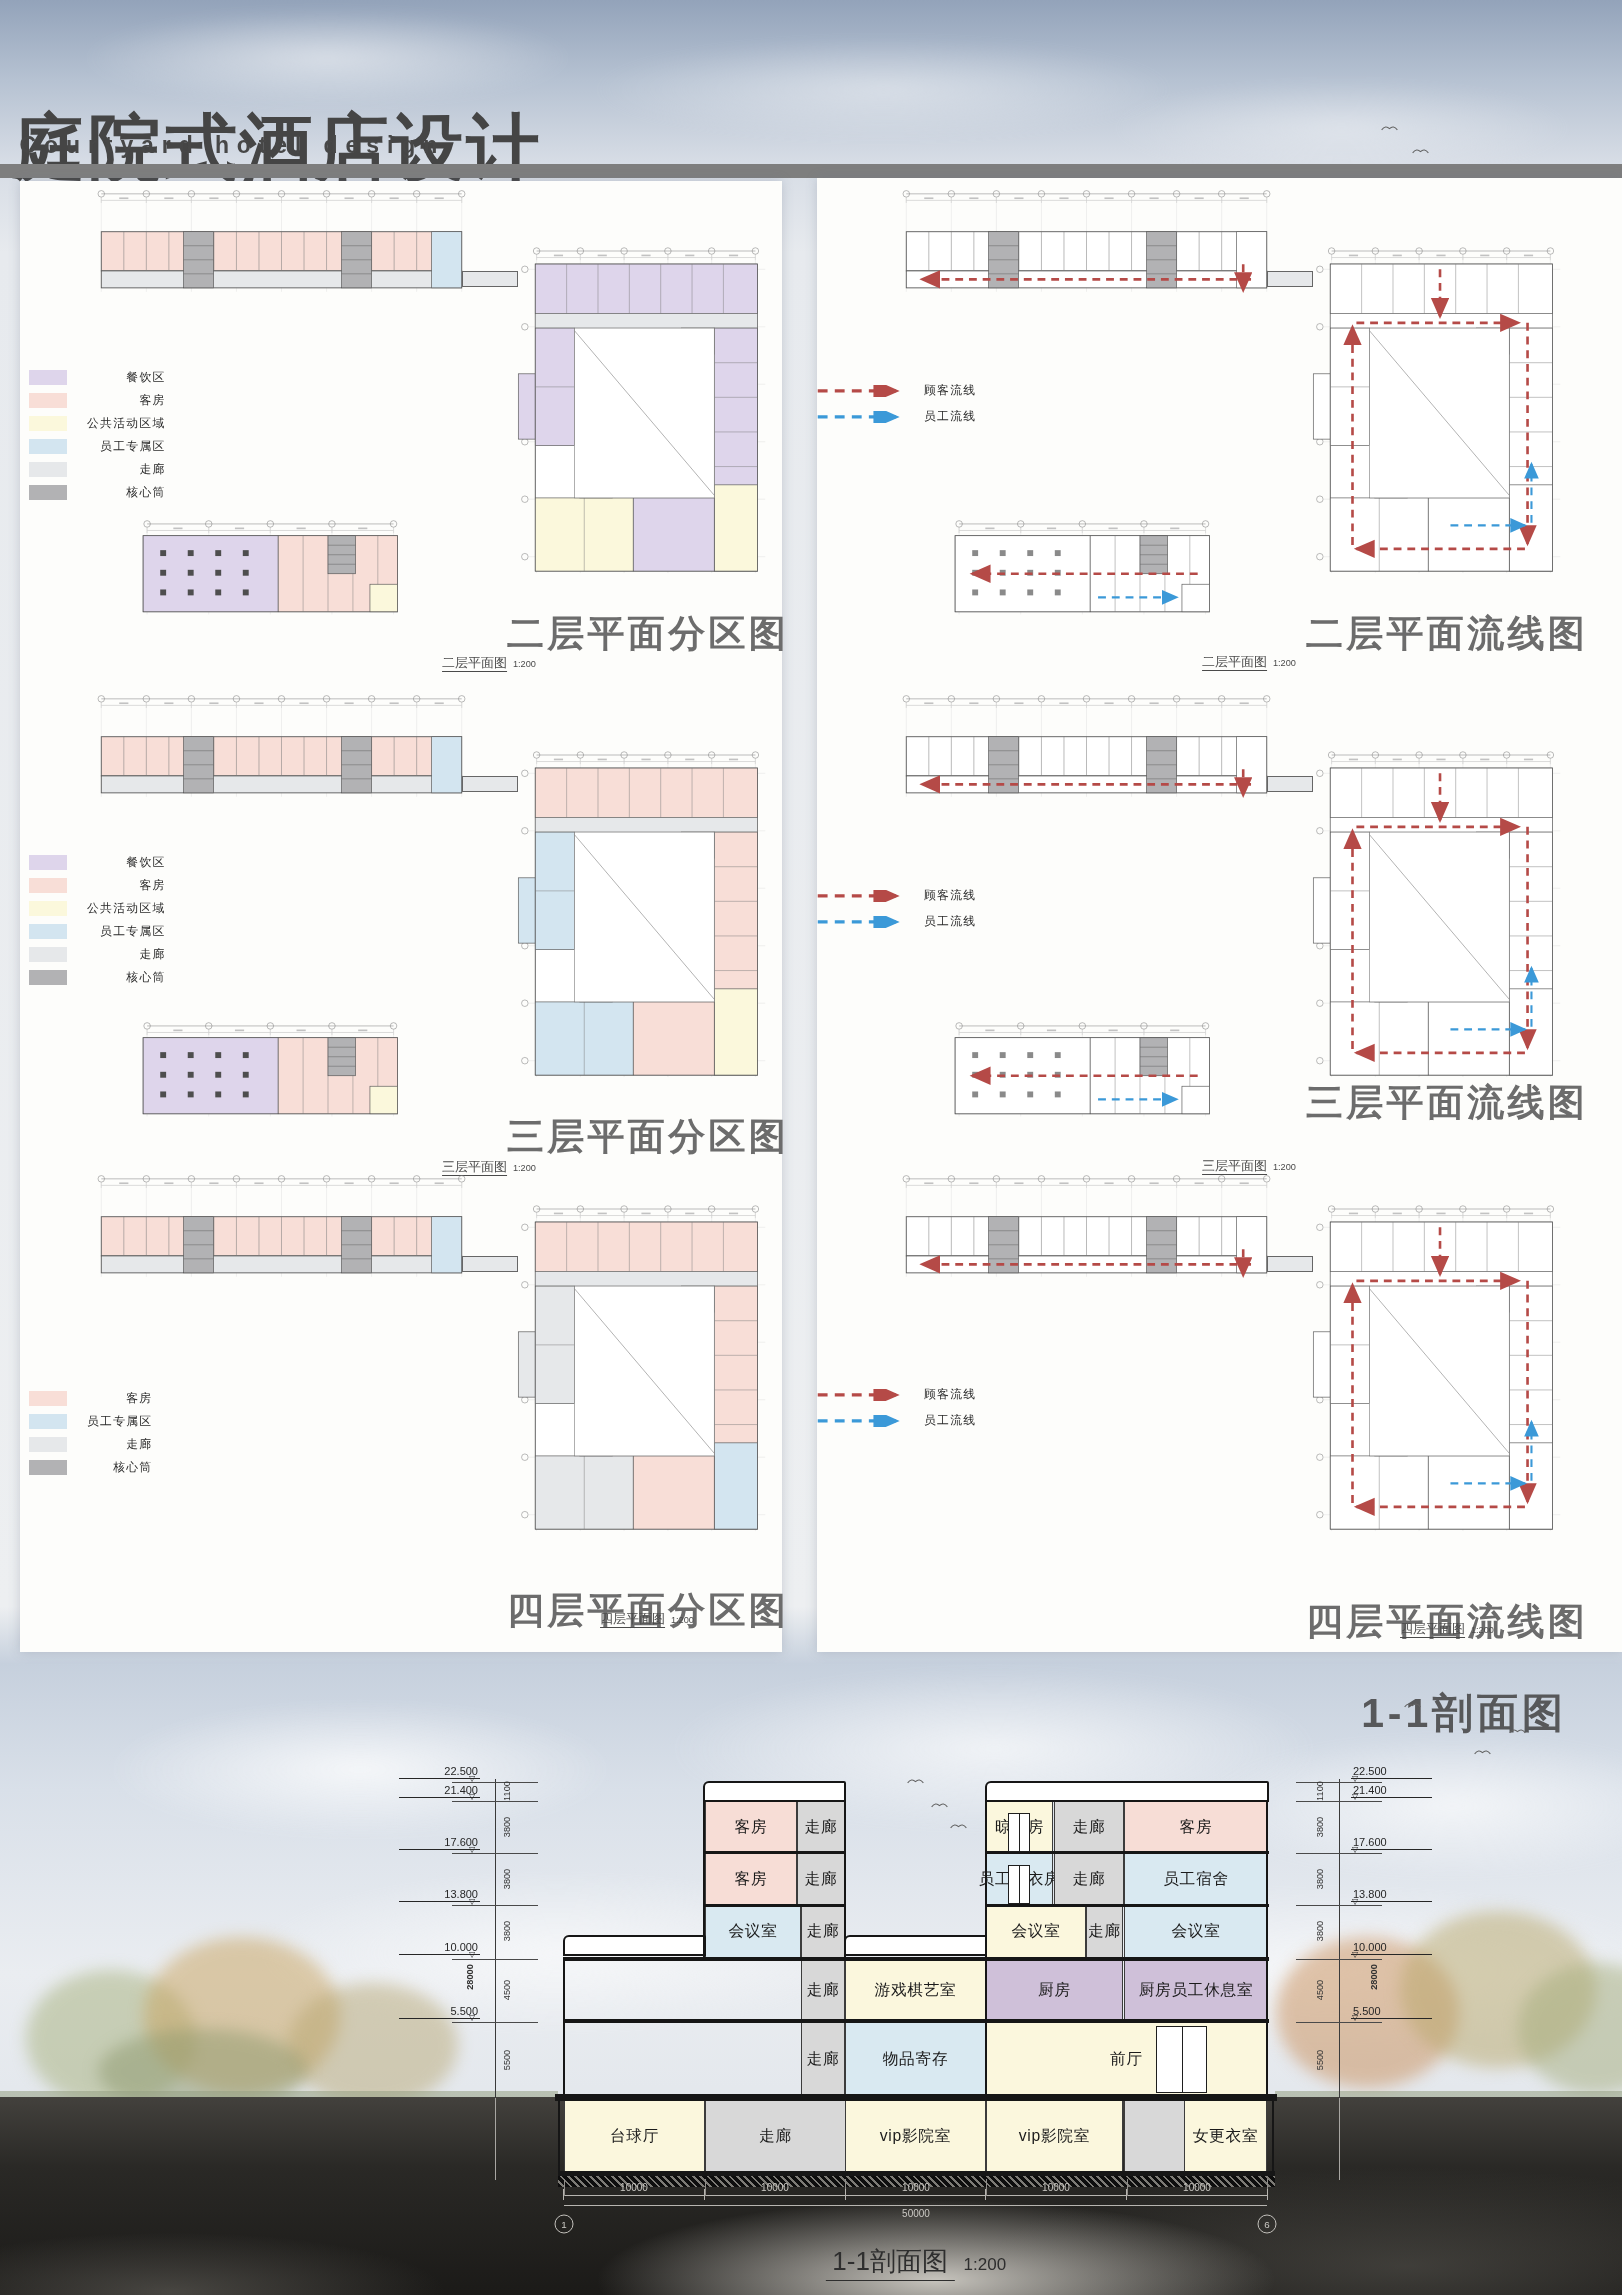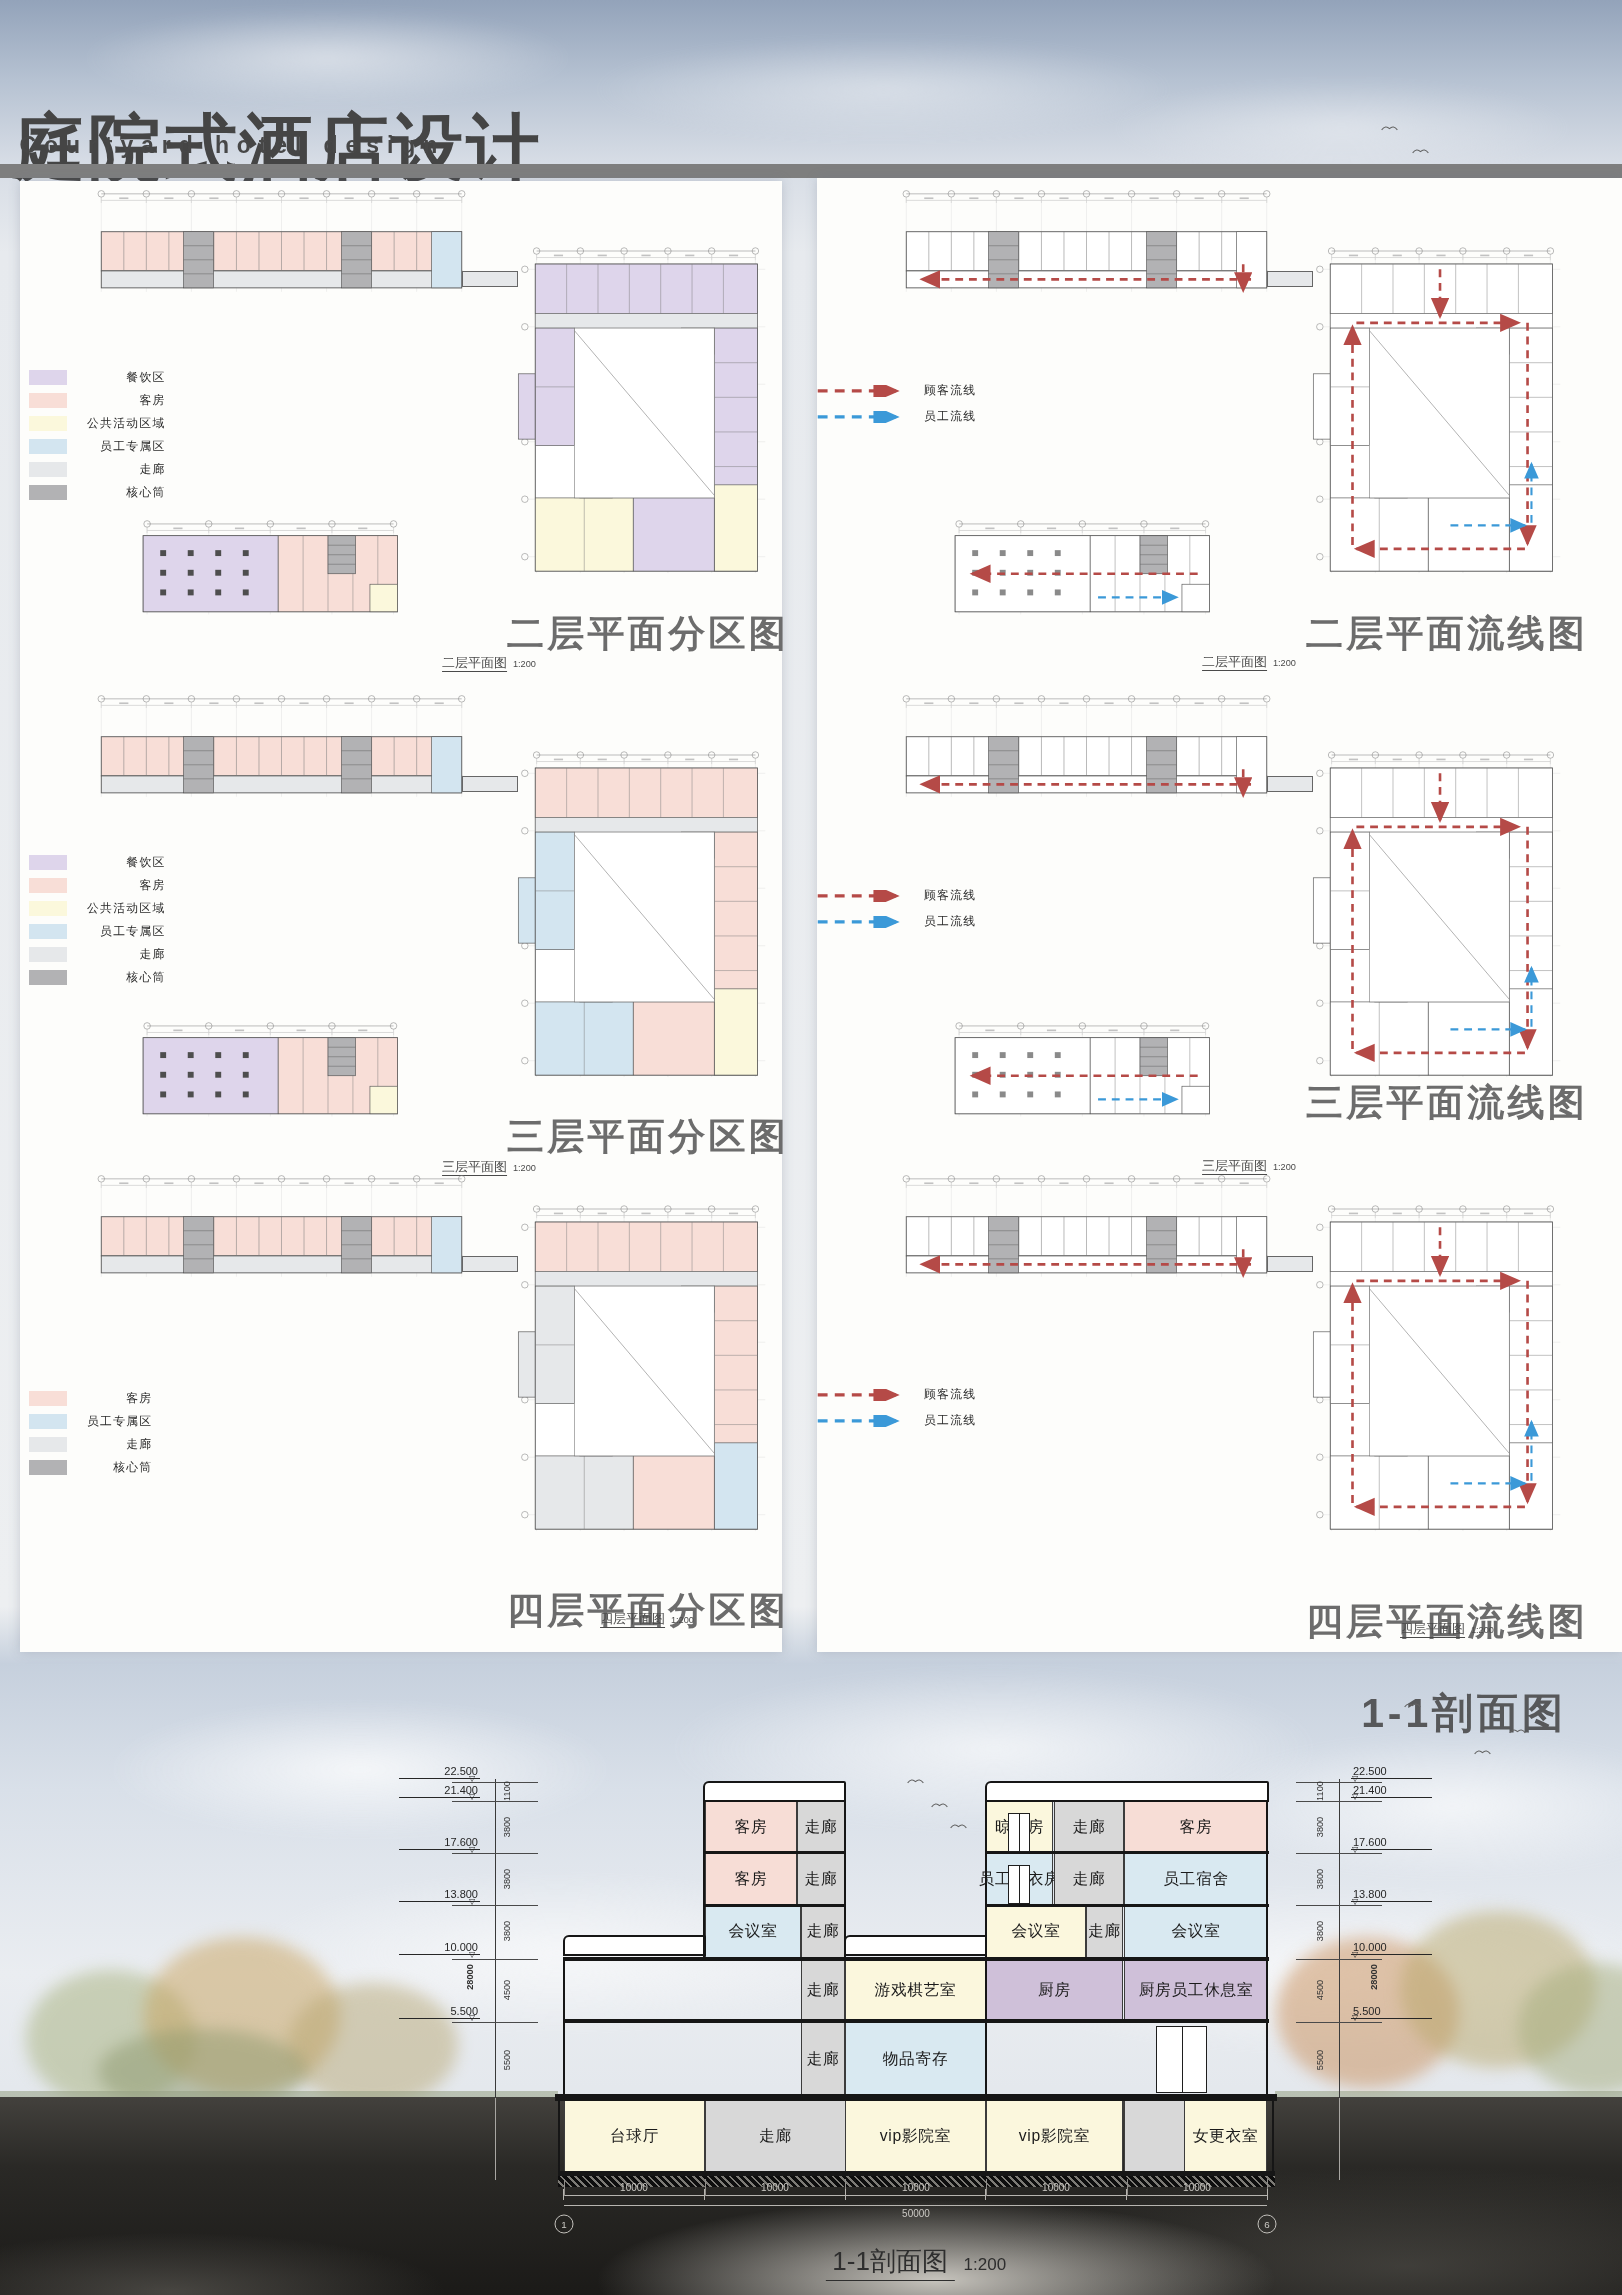--- a/index.html
+++ b/index.html
@@ -1515,20 +1515,23 @@
     </div>
     <div class="room" style="left: 1124px; top: 1959px; width: 144px; height: 63px; background: rgb(207, 192, 217);">
       <span>厨房员工休息室</span>
     </div>
     <div class="room" style="left: 801px; top: 2022px; width: 44px; height: 75px; background: rgb(216, 216, 216);">
       <span>走廊</span>
     </div>
     <div class="room" style="left: 845px; top: 2022px; width: 141px; height: 75px; background: rgb(217, 233, 241);">
       <span>物品寄存</span>
     </div>
+    <div class="room" style="left: 986px; top: 2022px; width: 281px; height: 75px; background: rgb(251, 247, 221);">
+      <span>前厅</span>
+    </div>
     <div class="room" style="left: 564px; top: 2100px; width: 141px; height: 73px; background: rgb(251, 247, 221);">
       <span>台球厅</span>
     </div>
     <div class="room" style="left: 705px; top: 2100px; width: 141px; height: 73px; background: rgb(216, 216, 216);">
       <span>走廊</span>
     </div>
     <div class="room" style="left: 845px; top: 2100px; width: 141px; height: 73px; background: rgb(251, 247, 221);">
       <span>vip影院室</span>
     </div>
     <div class="room" style="left: 986px; top: 2100px; width: 137px; height: 73px; background: rgb(251, 247, 221);">

